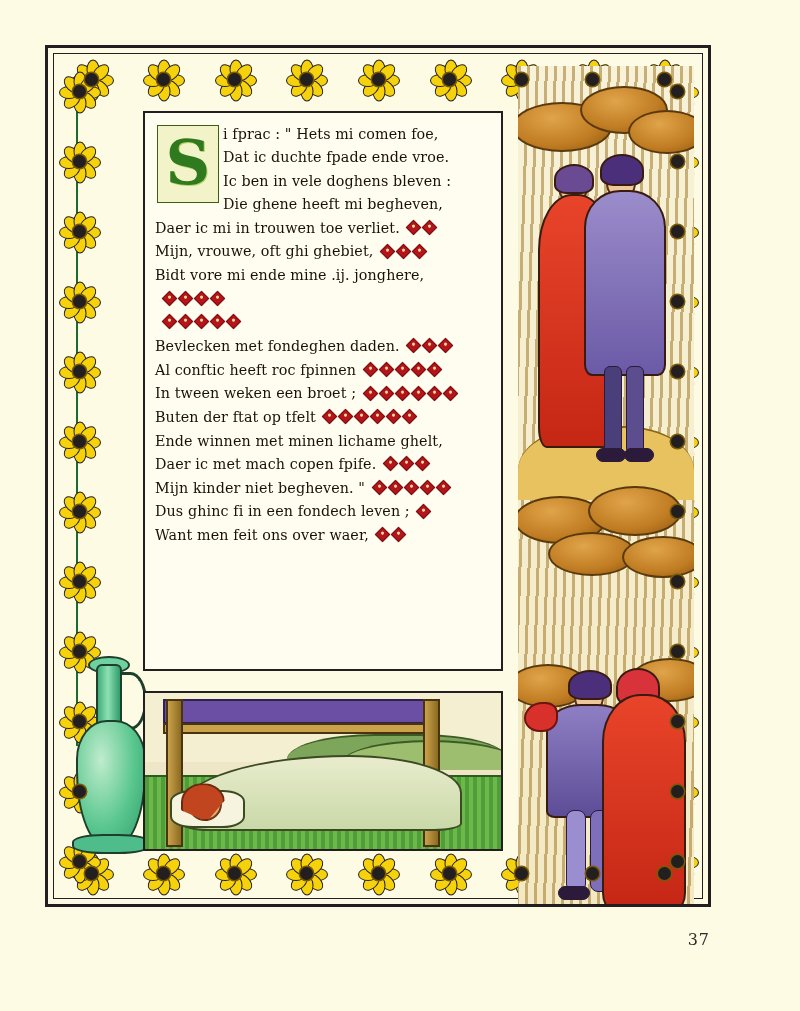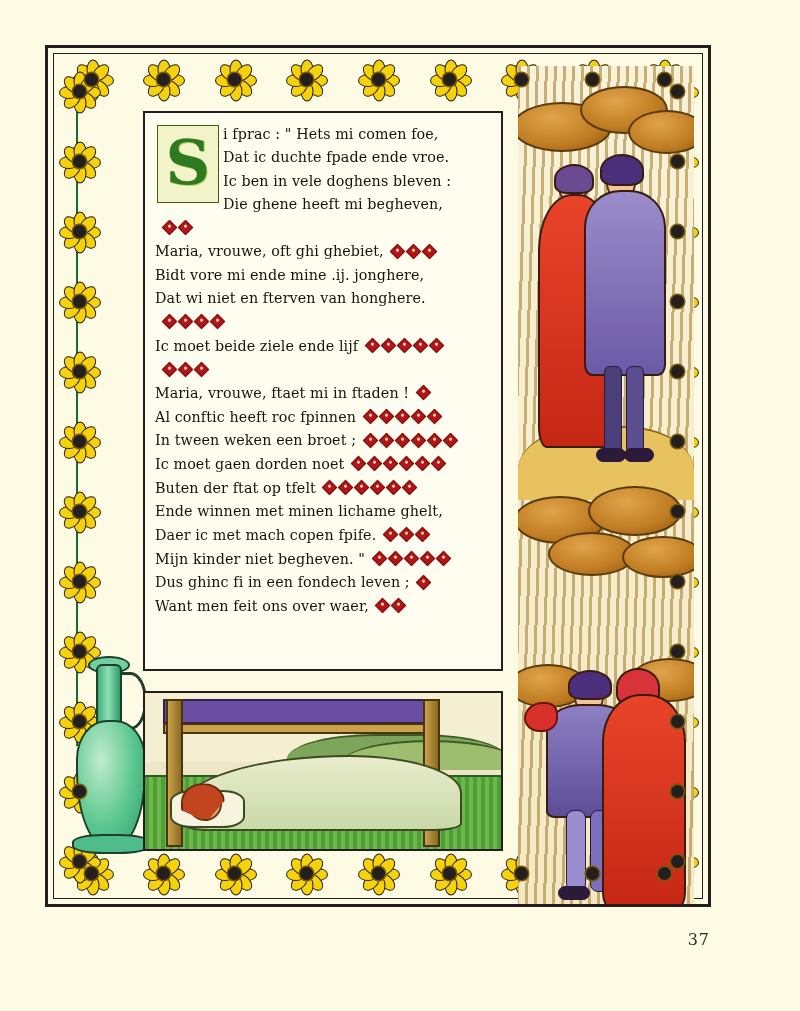--- a/index.html
+++ b/index.html
@@ -755,31 +755,28 @@
     <div class="vase-foot"></div>
   </div>
 
   <div id="text-col">
     <div id="dropcap">S</div>
     <div id="verse-lines">
         <div class="verse-line indent"><span class="txt">i fprac : " Hets mi comen foe,</span></div>
         <div class="verse-line indent"><span class="txt">Dat ic duchte fpade ende vroe.</span></div>
         <div class="verse-line indent"><span class="txt">Ic ben in vele doghens bleven :</span></div>
         <div class="verse-line indent"><span class="txt">Die ghene heeft mi begheven,</span></div>
-        <div class="verse-line"><span class="fillers"><span class="diamond"></span><span class="diamond"></span></span></div>
-        <div class="verse-line"><span class="txt">Maria, vrouwe, oft ghi ghebiet,</span><span class="fillers"><span class="diamond"></span><span class="diamond"></span><span class="diamond"></span></span></div>
+        <div class="verse-line"><span class="txt">Daer ic mi in trouwen toe verliet.</span><span class="fillers"><span class="diamond"></span><span class="diamond"></span></span></div>
+        <div class="verse-line"><span class="txt">Mijn, vrouwe, oft ghi ghebiet,</span><span class="fillers"><span class="diamond"></span><span class="diamond"></span><span class="diamond"></span></span></div>
         <div class="verse-line"><span class="txt">Bidt vore mi ende mine .ij. jonghere,</span></div>
-        <div class="verse-line"><span class="txt">Dat wi niet en fterven van honghere.</span></div>
         <div class="verse-line"><span class="fillers"><span class="diamond"></span><span class="diamond"></span><span class="diamond"></span><span class="diamond"></span></span></div>
-        <div class="verse-line"><span class="txt">Ic moet beide ziele ende lijf</span><span class="fillers"><span class="diamond"></span><span class="diamond"></span><span class="diamond"></span><span class="diamond"></span><span class="diamond"></span></span></div>
-        <div class="verse-line"><span class="fillers"><span class="diamond"></span><span class="diamond"></span><span class="diamond"></span></span></div>
-        <div class="verse-line"><span class="txt">Maria, vrouwe, ftaet mi in ftaden !</span><span class="fillers"><span class="diamond"></span></span></div>
+        <div class="verse-line"><span class="fillers"><span class="diamond"></span><span class="diamond"></span><span class="diamond"></span><span class="diamond"></span><span class="diamond"></span></span></div>
+        <div class="verse-line"><span class="txt">Bevlecken met fondeghen daden.</span><span class="fillers"><span class="diamond"></span><span class="diamond"></span><span class="diamond"></span></span></div>
         <div class="verse-line"><span class="txt">Al conftic heeft roc fpinnen</span><span class="fillers"><span class="diamond"></span><span class="diamond"></span><span class="diamond"></span><span class="diamond"></span><span class="diamond"></span></span></div>
         <div class="verse-line"><span class="txt">In tween weken een broet ;</span><span class="fillers"><span class="diamond"></span><span class="diamond"></span><span class="diamond"></span><span class="diamond"></span><span class="diamond"></span><span class="diamond"></span></span></div>
-        <div class="verse-line"><span class="txt">Ic moet gaen dorden noet</span><span class="fillers"><span class="diamond"></span><span class="diamond"></span><span class="diamond"></span><span class="diamond"></span><span class="diamond"></span><span class="diamond"></span></span></div>
         <div class="verse-line"><span class="txt">Buten der ftat op tfelt</span><span class="fillers"><span class="diamond"></span><span class="diamond"></span><span class="diamond"></span><span class="diamond"></span><span class="diamond"></span><span class="diamond"></span></span></div>
         <div class="verse-line"><span class="txt">Ende winnen met minen lichame ghelt,</span></div>
         <div class="verse-line"><span class="txt">Daer ic met mach copen fpife.</span><span class="fillers"><span class="diamond"></span><span class="diamond"></span><span class="diamond"></span></span></div>
         <div class="verse-line"><span class="txt">Mijn kinder niet begheven. "</span><span class="fillers"><span class="diamond"></span><span class="diamond"></span><span class="diamond"></span><span class="diamond"></span><span class="diamond"></span></span></div>
         <div class="verse-line"><span class="txt">Dus ghinc fi in een fondech leven ;</span><span class="fillers"><span class="diamond"></span></span></div>
         <div class="verse-line"><span class="txt">Want men feit ons over waer,</span><span class="fillers"><span class="diamond"></span><span class="diamond"></span></span></div>
       </div>
   </div>
 
   <div id="mini-bottom">

